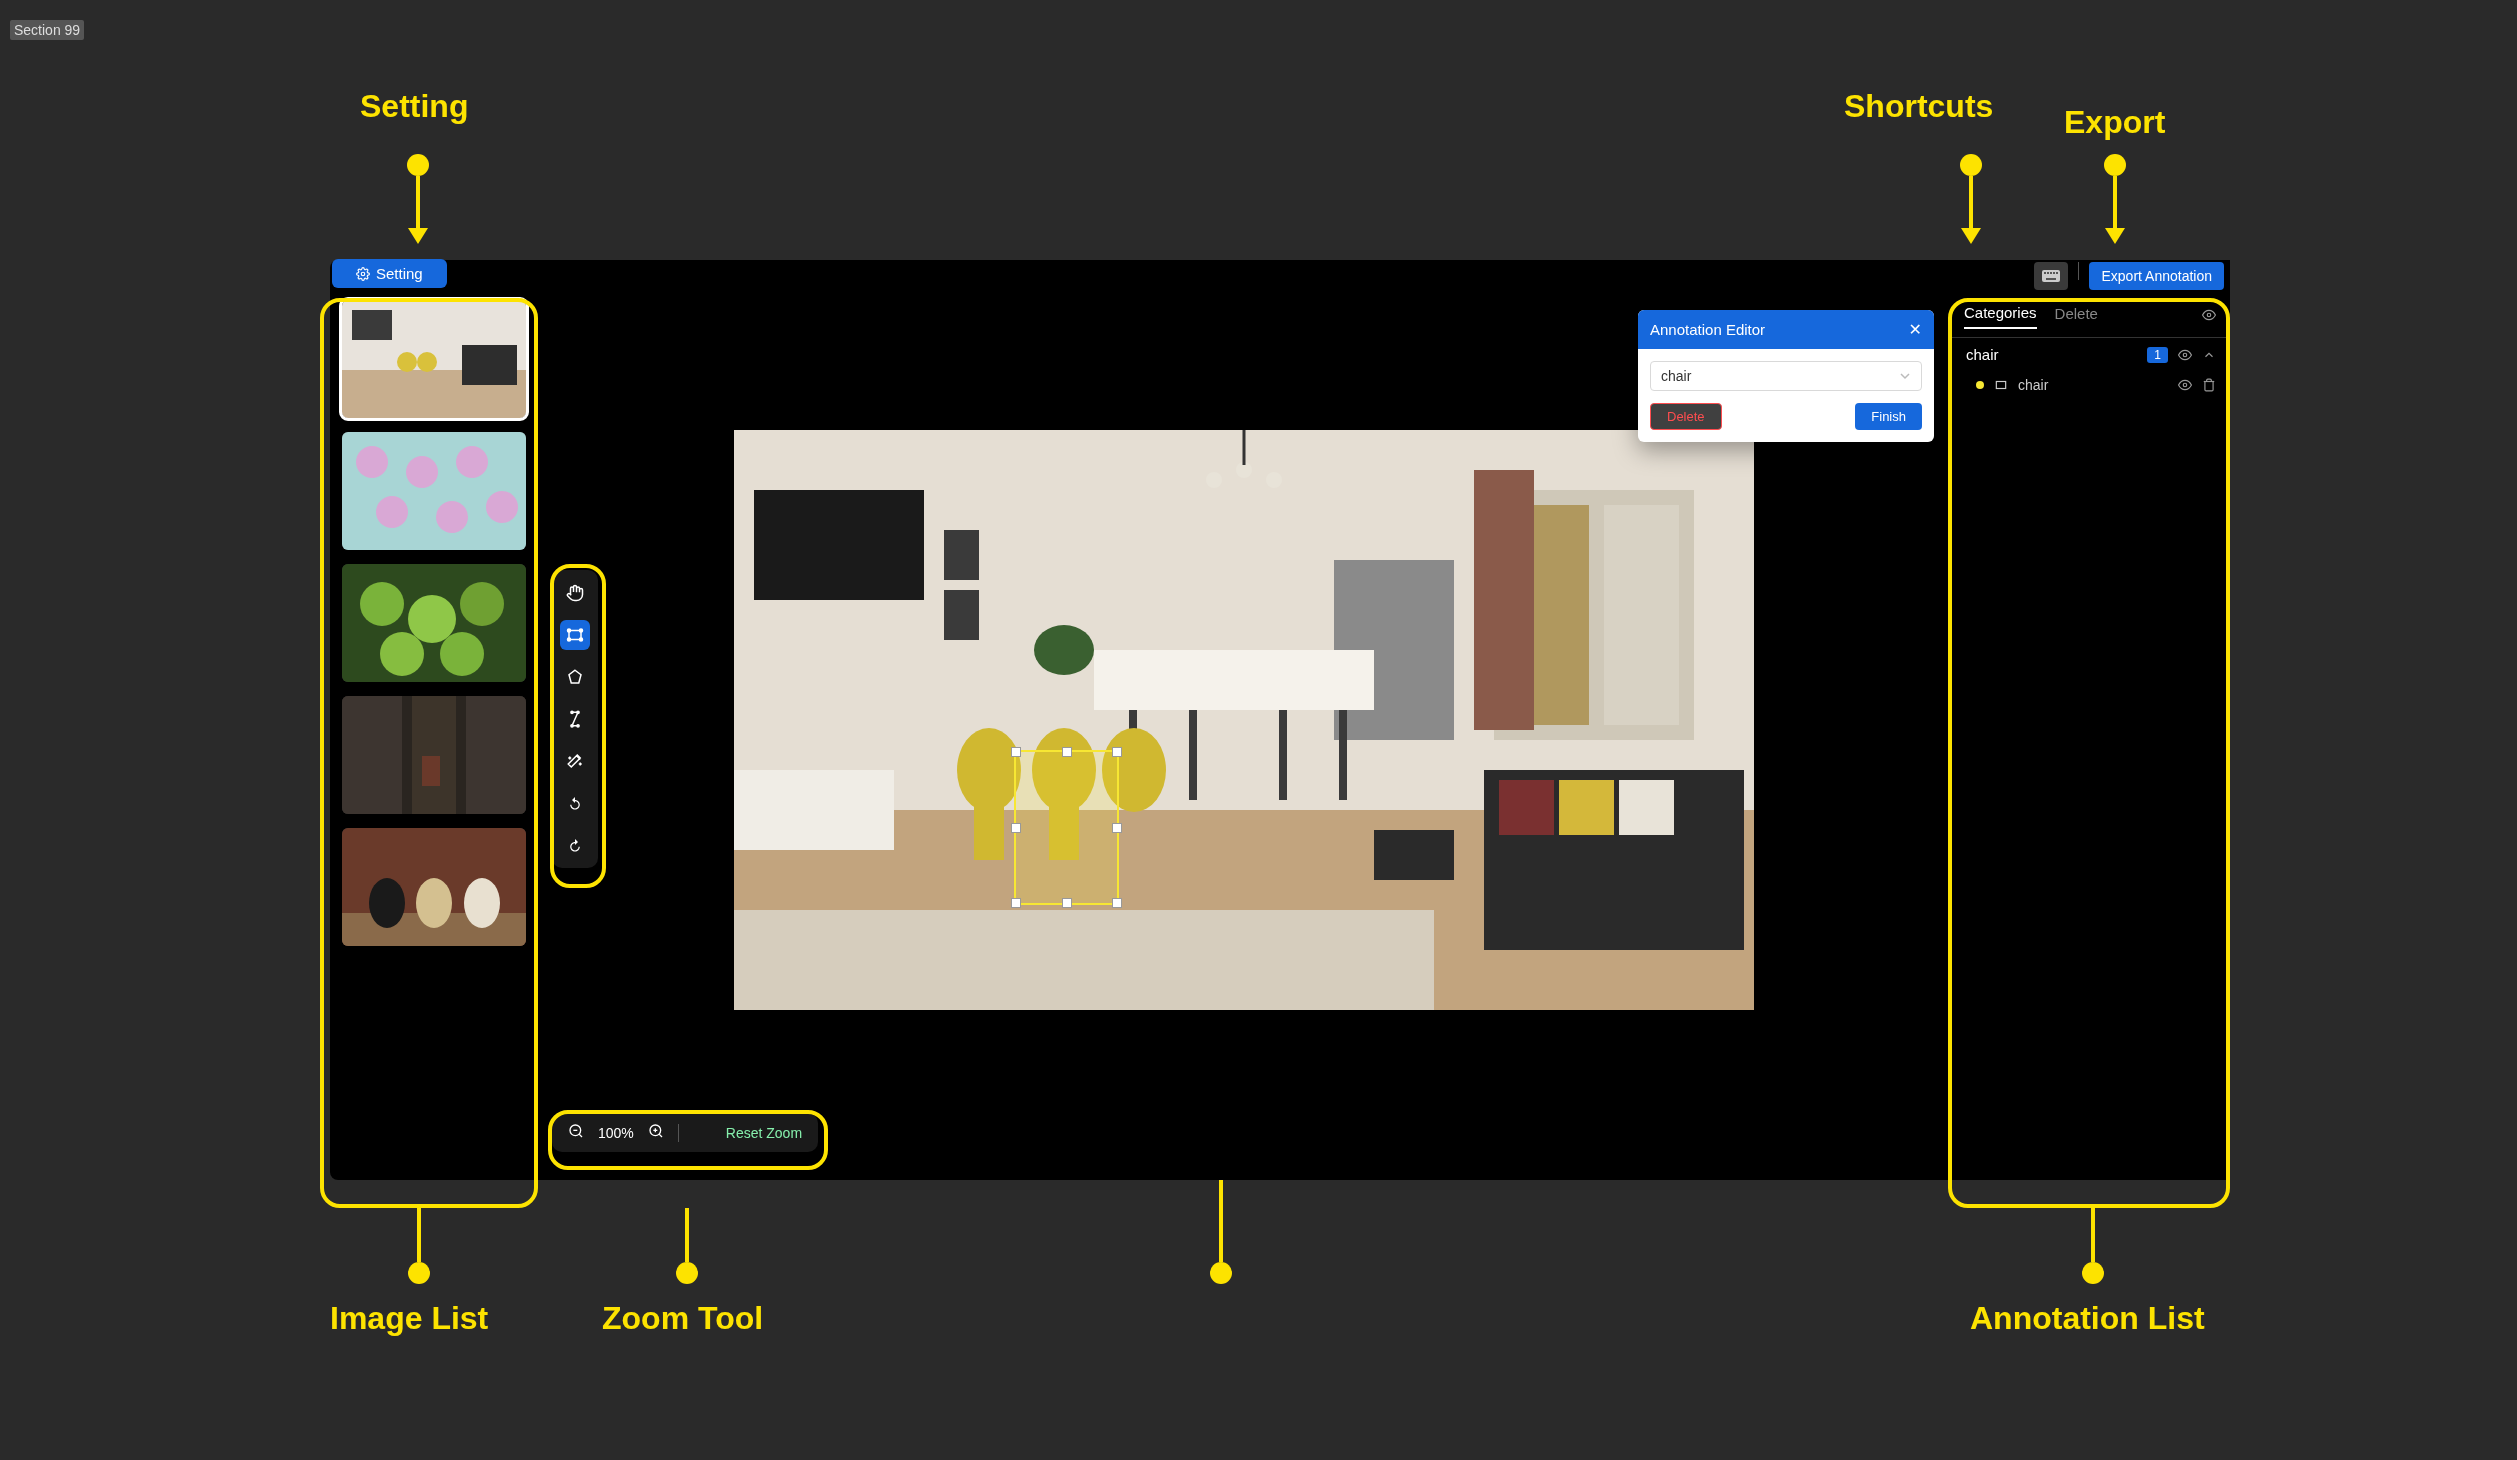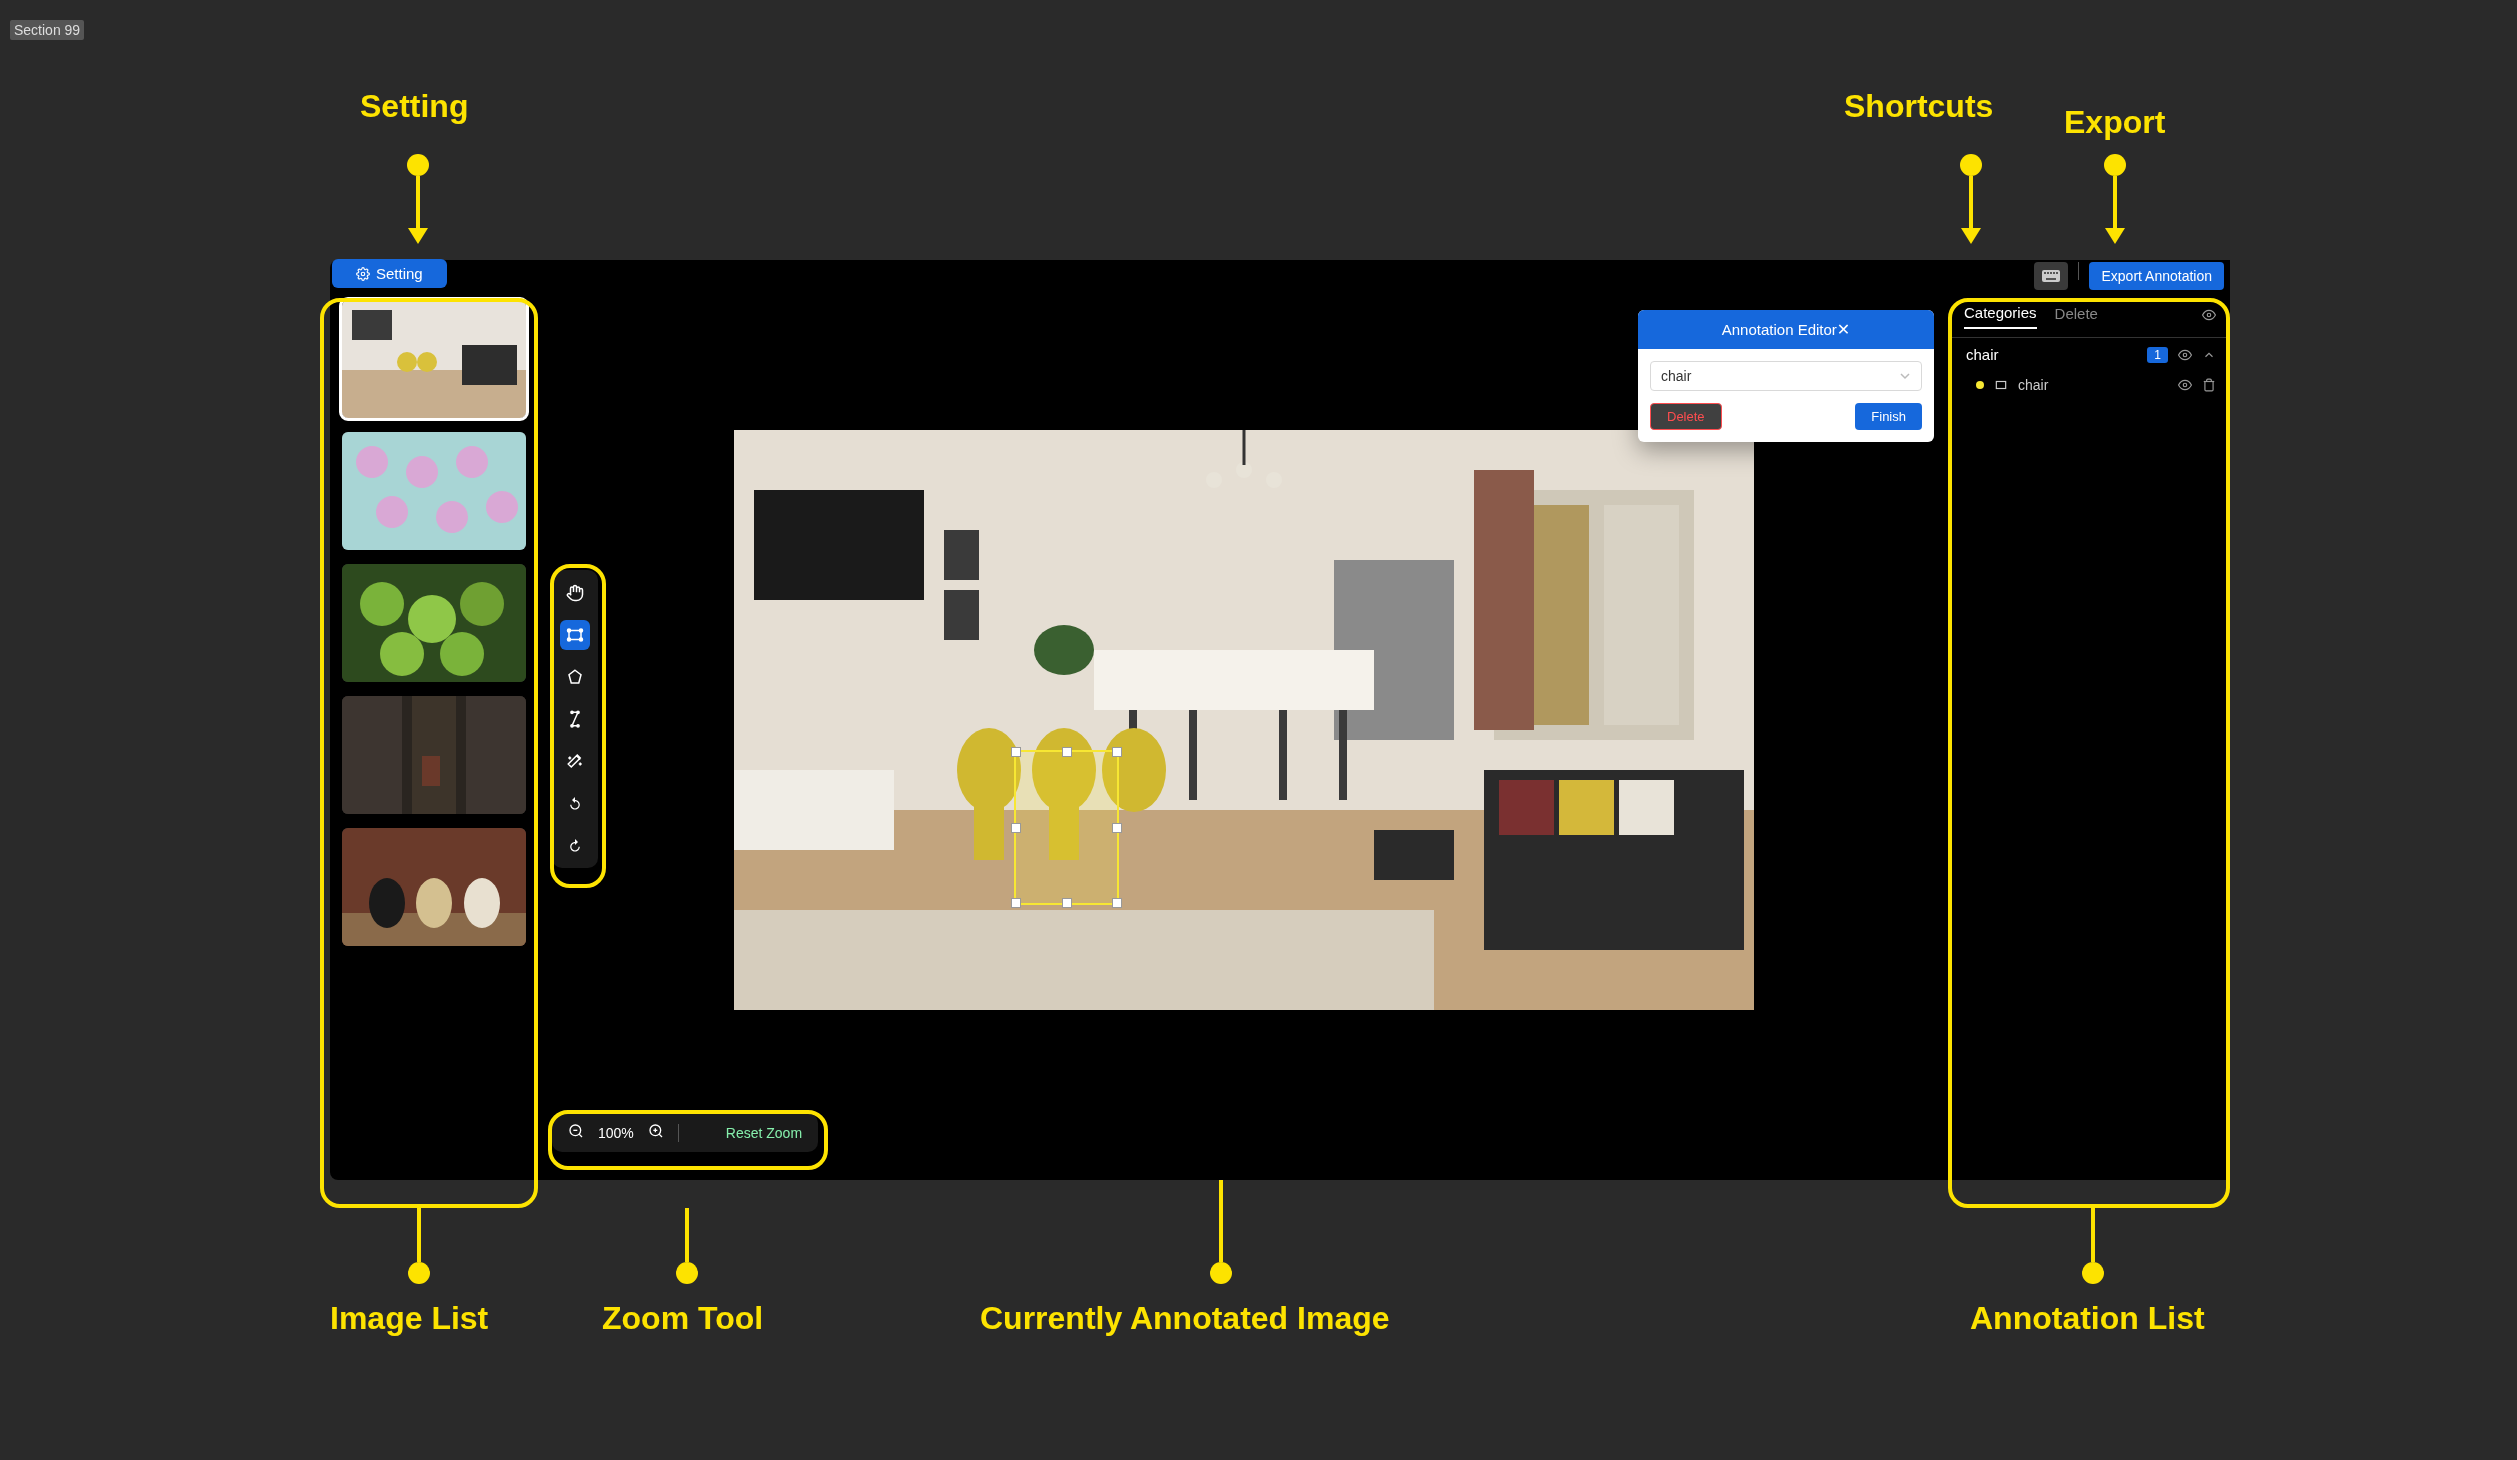--- a/index.html
+++ b/index.html
@@ -95,21 +95,21 @@
 
 .editor-popup {
   position: absolute; top: 50px; right: 296px;
   width: 296px; background: #fff; color: #000;
   border-radius: 6px; box-shadow: 0 8px 24px rgba(0,0,0,0.35);
   z-index: 50;
 }
 .editor-header {
   background: #1668dc; color: #fff;
   padding: 10px 12px; border-radius: 6px 6px 0 0;
-  display: flex; justify-content: center; align-items: center;
+  display: flex; justify-content: space-between; align-items: center;
   font-size: 15px; font-weight: 500;
 }
 .close-x { cursor: pointer; font-size: 16px; color: #fff; }
 .editor-body { padding: 12px; }
 .editor-select {
   width: 100%; border: 1px solid #d9d9d9; border-radius: 4px;
   padding: 6px 10px; font-size: 14px; color: #333;
   display: flex; justify-content: space-between; align-items: center;
 }
 .editor-actions {
@@ -209,21 +209,20 @@
   <div class="callout-line" style="top:908px; left:586px; width:4px; height:75px;"></div>
 
   <div class="callout-label" style="top:1300px; left:330px;">Image List</div>
   <div class="callout-dot" style="top:1262px; left:408px;"></div>
   <div class="callout-line" style="top:1208px; left:417px; width:4px; height:54px;"></div>
 
   <div class="callout-label" style="top:1300px; left:602px;text-align:right;">Zoom Tool</div>
   <div class="callout-dot" style="top:1262px; left:676px;"></div>
   <div class="callout-line" style="top:1208px; left:685px; width:4px; height:54px;"></div>
 
-  <div class="callout-label" style="top:1300px; left:980px;">Currently Annotated Image</div>
   <div class="callout-dot" style="top:1262px; left:1210px;"></div>
   <div class="callout-line" style="top:1038px; left:1219px; width:4px; height:224px;"></div>
 
   <div class="callout-label" style="top:1300px; left:1970px;">Annotation List</div>
   <div class="callout-dot" style="top:1262px; left:2082px;"></div>
   <div class="callout-line" style="top:1208px; left:2091px; width:4px; height:54px;"></div>
 
   <div class="app">
     <button class="setting-btn">
       <svg class="gear" viewBox="0 0 24 24" fill="none" stroke="#fff" stroke-width="2">

